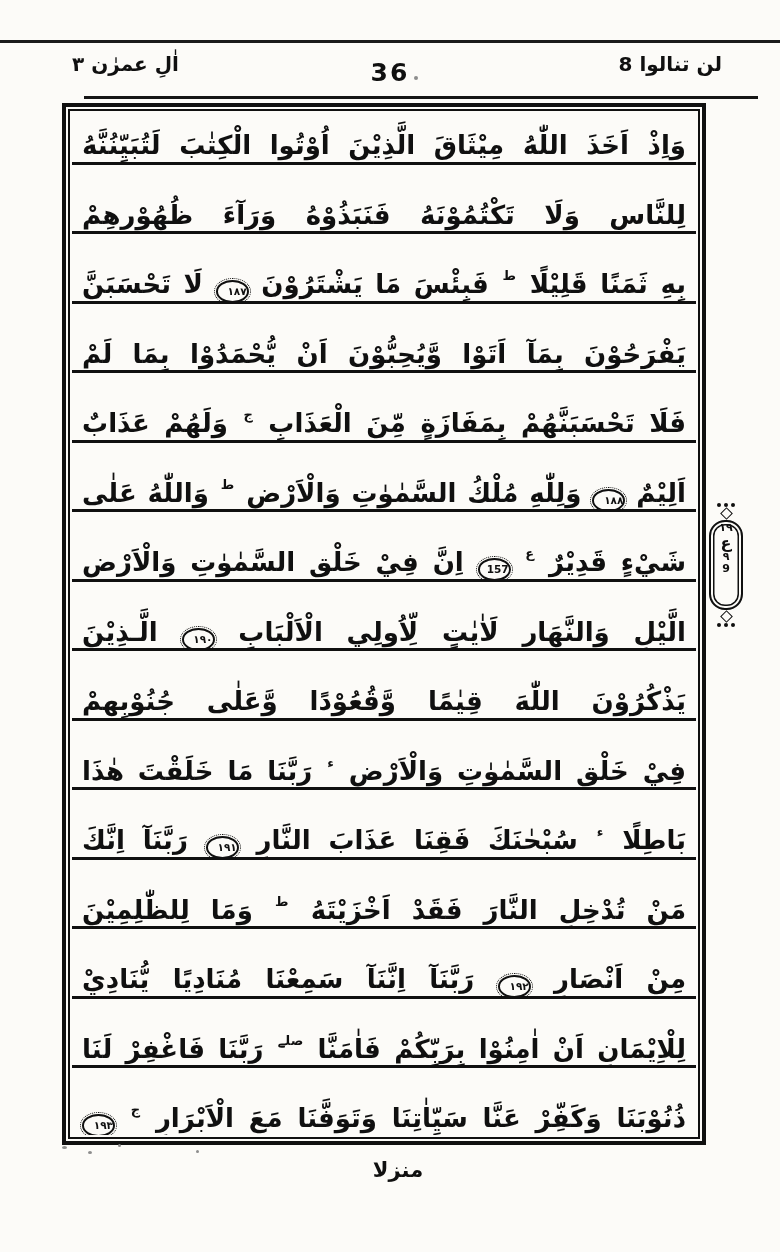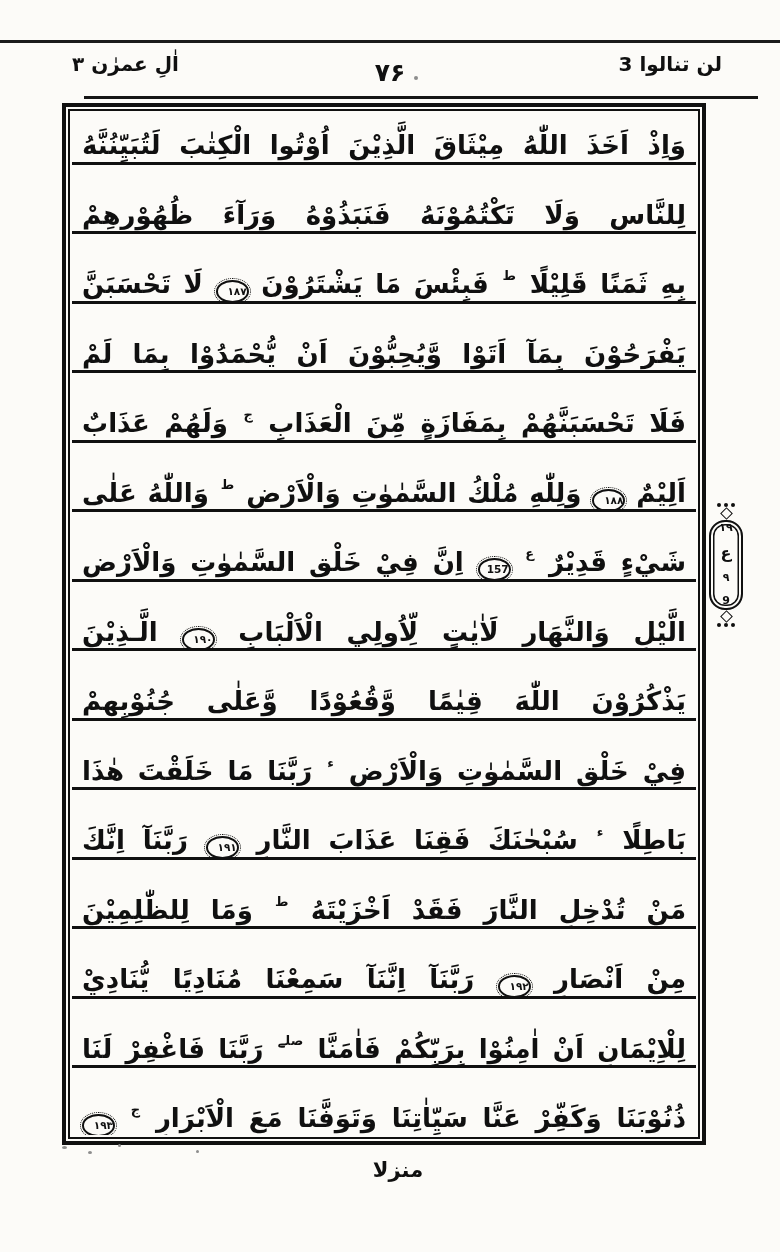--- a/index.html
+++ b/index.html
@@ -91,21 +91,21 @@
   .tri-dots i{width:4px;height:4px;border-radius:50%;background:var(--ink);display:block;}
   .diamond{
     width:9px;height:9px;border:1.5px solid var(--ink);
     transform:rotate(45deg);margin:2px auto;
     background:var(--paper);
   }
   .cartouche{
     width:34px;height:90px;margin:2px auto;
     border:2px solid var(--ink);border-radius:16px;
     box-shadow:inset 0 0 0 2px var(--paper),inset 0 0 0 3.5px var(--ink);
-    display:flex;flex-direction:column;align-items:center;justify-content:space-between;
+    display:flex;flex-direction:column;align-items:center;justify-content:flex-start;
     font-size:11px;font-weight:bold;line-height:1.15;
     direction:rtl;
   }
   .cartouche .ain{font-size:16px;line-height:1;}
   
   .catchword{
     position:absolute;left:8px;top:1158px;width:780px;
     text-align:center;font-size:21px;font-weight:bold;
     direction:rtl;
   }
@@ -118,22 +118,22 @@
   .sp5{left:414px;top:76px;width:4px;height:4px;}
 </style>
 </head>
 <body>
 
 <div class="page">
 
   <div class="scan-line"></div>
 
   <div class="hdr hdr-left">اٰلِ عمرٰن ۳</div>
-  <div class="hdr-center">۷۶</div>
-  <div class="hdr hdr-right">لن تنالوا 3</div>
+  <div class="hdr-center">36</div>
+  <div class="hdr hdr-right">لن تنالوا 8</div>
   <div class="hdr-rule"></div>
 
   <div class="frame">
     <div class="frame-inner">
       <div class="rows">
         <div class="row"><span class="seg">وَاِذْ اَخَذَ اللّٰهُ مِيْثَاقَ الَّذِيْنَ اُوْتُوا الْكِتٰبَ لَتُبَيِّنُنَّهُ</span></div>
         <div class="row"><span class="seg">لِلنَّاسِ وَلَا تَكْتُمُوْنَهُ فَنَبَذُوْهُ وَرَآءَ ظُهُوْرِهِمْ وَاشْتَرَوْا</span></div>
         <div class="row"><span class="seg">بِهِ ثَمَنًا قَلِيْلًا</span> <span class="waqf">ط</span> <span class="seg">فَبِئْسَ مَا يَشْتَرُوْنَ</span> <span class="medallion">۱۸۷</span> <span class="seg">لَا تَحْسَبَنَّ الَّذِيْنَ</span></div>
         <div class="row"><span class="seg">يَفْرَحُوْنَ بِمَآ اَتَوْا وَّيُحِبُّوْنَ اَنْ يُّحْمَدُوْا بِمَا لَمْ يَفْعَلُوْا</span></div>
         <div class="row"><span class="seg">فَلَا تَحْسَبَنَّهُمْ بِمَفَازَةٍ مِّنَ الْعَذَابِ</span> <span class="waqf">ج</span> <span class="seg">وَلَهُمْ عَذَابٌ</span></div>

